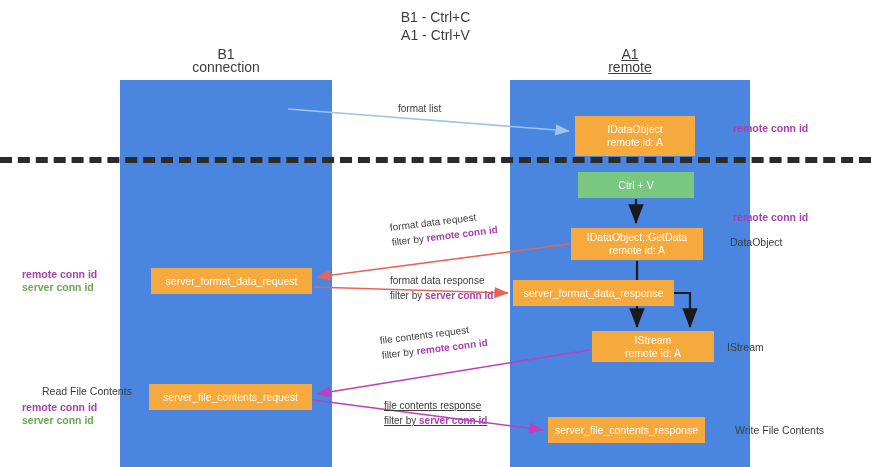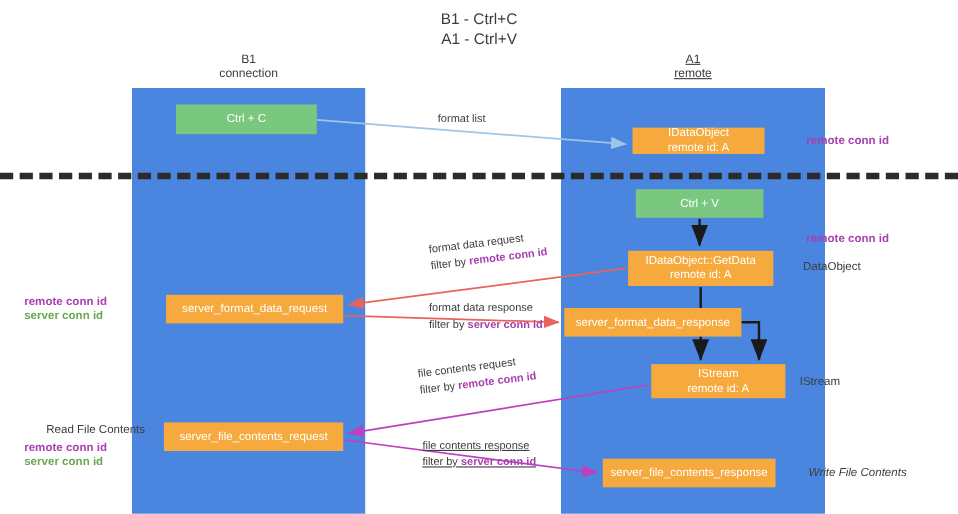--- a/index.html
+++ b/index.html
@@ -13,21 +13,21 @@
   .stage{position:absolute;left:0;top:0;width:871px;height:467px;}
 
   
   .col{position:absolute;background:#4a86e0;}
   #col-b1{left:120px;top:80px;width:212px;height:387px;}
   #col-a1{left:510px;top:80px;width:240px;height:387px;}
 
   
   .col-head{
     position:absolute;text-align:center;color:#3c3c3c;
-    font-size:11px;line-height:13px;
+    font-size:14px;line-height:13px;
   }
   #head-b1{left:146px;top:48px;width:160px;}
   #head-a1{left:540px;top:48px;width:180px;text-decoration:underline;}
   .col-head .t1{display:block;}
   .col-head .t2{display:block;}
 
   
   #title{
     position:absolute;left:0;top:8px;width:871px;text-align:center;
     color:#3c3c3c;font-size:14px;line-height:18px;
@@ -39,21 +39,21 @@
     position:absolute;display:flex;flex-direction:column;
     align-items:center;justify-content:center;
     color:#ffffff;font-size:10.5px;line-height:13px;text-align:center;
     box-sizing:border-box;
   }
   .box.green{background:#7ac77f;}
   .box.orange{background:#f6a93c;}
   .box .l2{display:block;}
 
   #box-ctrlc{left:160px;top:95px;width:128px;height:27px;}
-  #box-idataobject{left:575px;top:116px;width:120px;height:24px;}
+  #box-idataobject{left:575px;top:116px;width:120px;height:40px;}
   #box-ctrlv{left:578px;top:172px;width:116px;height:26px;}
   #box-getdata{left:571px;top:228px;width:132px;height:32px;}
   #box-sfdreq{left:151px;top:268px;width:161px;height:26px;}
   #box-sfdres{left:513px;top:280px;width:161px;height:26px;}
   #box-istream{left:592px;top:331px;width:122px;height:31px;}
   #box-sfcreq{left:149px;top:384px;width:163px;height:26px;}
   #box-sfcres{left:548px;top:417px;width:157px;height:26px;}
 
   
   .side{
@@ -61,21 +61,21 @@
     white-space:nowrap;
   }
   .side.plain{font-weight:normal;color:#3c3c3c;}
   .purple{color:#a83fb0;}
   .green-t{color:#6aa84f;}
 
   #lbl-remote-1{left:733px;top:122px;}
   #lbl-remote-2{left:733px;top:211px;}
   #lbl-dataobject{left:730px;top:236px;text-align:center;}
   #lbl-istream{left:727px;top:341px;}
-  #lbl-writefc{left:735px;top:424px;font-style:italic;}
+  #lbl-writefc{left:735px;top:424px;}
 
   #lbl-left-1{left:22px;top:268px;}
   #lbl-readfc{left:30px;top:385px;padding-left:12px;}
   #lbl-left-2{left:22px;top:401px;}
 
   
   .edge-lbl{
     position:absolute;font-size:10px;line-height:15px;white-space:nowrap;
     color:#3c3c3c;
   }
@@ -148,23 +148,20 @@
 
     <path d="M637,261 L637,300 L637,327" stroke="#1a1a1a" stroke-width="2.2" fill="none" marker-end="url(#ah-blk)"></path>
 
     <line x1="589" y1="350" x2="317" y2="394" stroke="#bf3fbf" stroke-width="1.6" marker-end="url(#ah-mag)"></line>
 
     <line x1="313" y1="400" x2="543" y2="430" stroke="#bf3fbf" stroke-width="1.6" marker-end="url(#ah-mag)"></line>
   </svg>
 
   <div id="divider"></div>
 
-  <div class="box green" id="box-ctrlc">
-    <span>Ctrl + C</span>
-  </div>
 
   <div class="box orange" id="box-idataobject">
     <span>IDataObject</span>
     <span class="l2">remote id: A</span>
   </div>
 
   <div class="box green" id="box-ctrlv">
     <span>Ctrl + V</span>
   </div>
 

